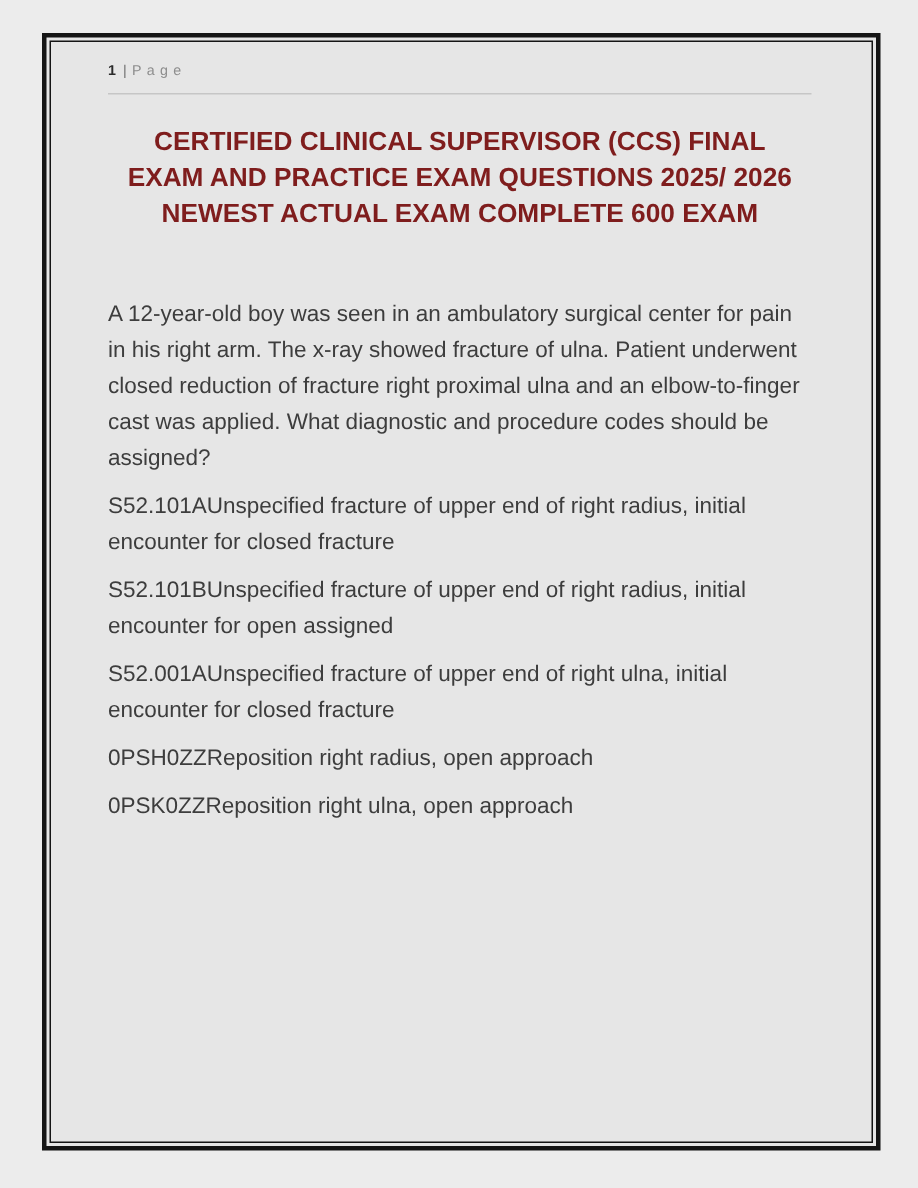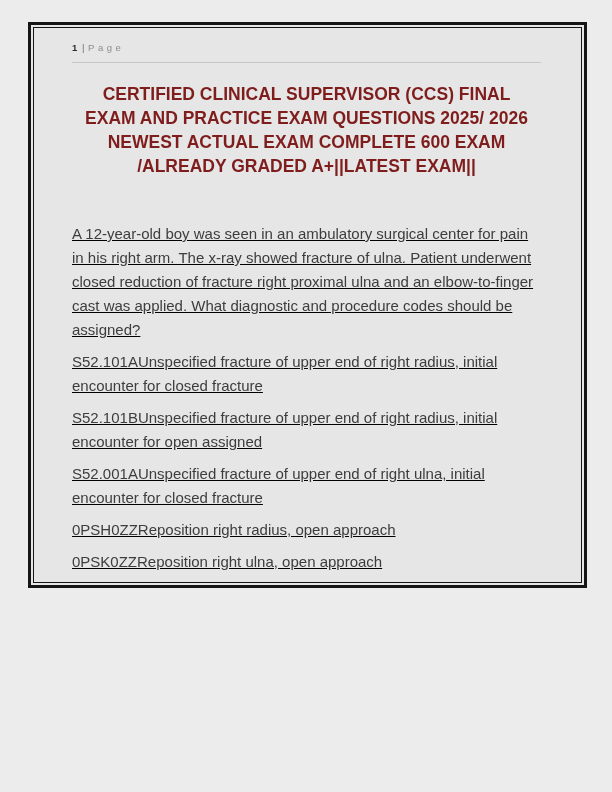--- a/index.html
+++ b/index.html
@@ -10,21 +10,21 @@
   }
   .page {
     position: relative;
     width: 612px; height: 792px;
     background: #ececec;
     overflow: hidden;
   }
   .frame {
     position: absolute;
     left: 28px; top: 22px;
-    width: 559px; height: 566px;
+    width: 559px; height: 745px;
     border: 3px solid #151515;
     padding: 2px;
     background: #e6e6e6;
   }
   .frame-inner {
     width: 100%; height: 100%;
     border: 1px solid #151515;
     padding: 10px 40px 0 38px;
     overflow: hidden;
   }
@@ -50,21 +50,21 @@
   }
   .doc-title {
     margin-top: 19px;
     text-align: center;
     color: #7f1d1d;
     font-weight: bold;
     font-size: 17.5px;
     line-height: 24px;
   }
   .doc-title .title-line { white-space: nowrap; }
-  .body-copy { margin-top: 44px; text-decoration: underline; }
+  .body-copy { margin-top: 44px; }
   .body-copy p {
     font-size: 15px;
     line-height: 24px;
     color: #3d3d3d;
     margin-bottom: 8px;
   }
 </style>
 </head>
 <body>
 
@@ -75,21 +75,20 @@
       <div class="page-header">
         <span class="num">1</span>
         <span class="sep">|</span>
         <span class="lbl">Page</span>
       </div>
 
       <div class="doc-title">
         <div class="title-line">CERTIFIED CLINICAL SUPERVISOR (CCS) FINAL</div>
         <div class="title-line">EXAM AND PRACTICE EXAM QUESTIONS 2025/ 2026</div>
         <div class="title-line">NEWEST ACTUAL EXAM COMPLETE 600 EXAM</div>
-        <div class="title-line">/ALREADY GRADED A+||LATEST EXAM||</div>
       </div>
 
       <div class="body-copy">
         <p>A 12-year-old boy was seen in an ambulatory surgical center for pain in his right arm. The x-ray showed fracture of ulna. Patient underwent closed reduction of fracture right proximal ulna and an elbow-to-finger cast was applied. What diagnostic and procedure codes should be assigned?</p>
         <p>S52.101AUnspecified fracture of upper end of right radius, initial encounter for closed fracture</p>
         <p>S52.101BUnspecified fracture of upper end of right radius, initial encounter for open assigned</p>
         <p>S52.001AUnspecified fracture of upper end of right ulna, initial encounter for closed fracture</p>
         <p>0PSH0ZZReposition right radius, open approach</p>
         <p>0PSK0ZZReposition right ulna, open approach</p>
       </div>

